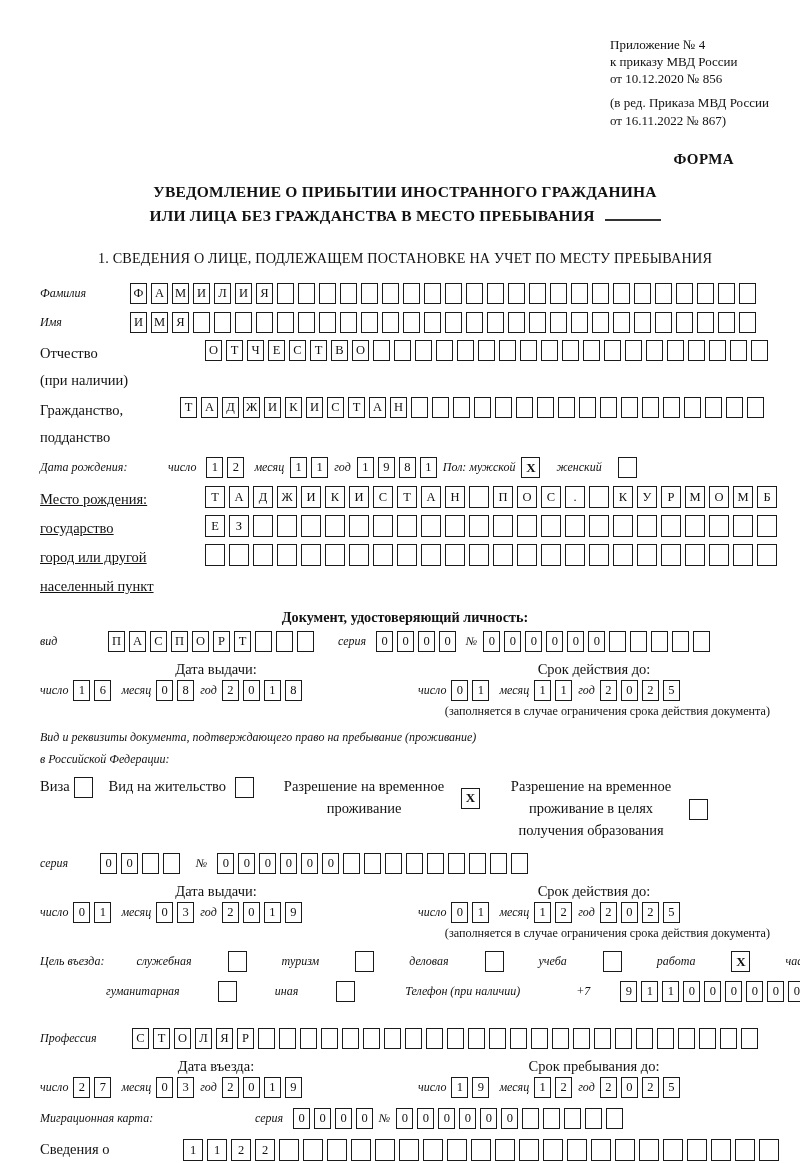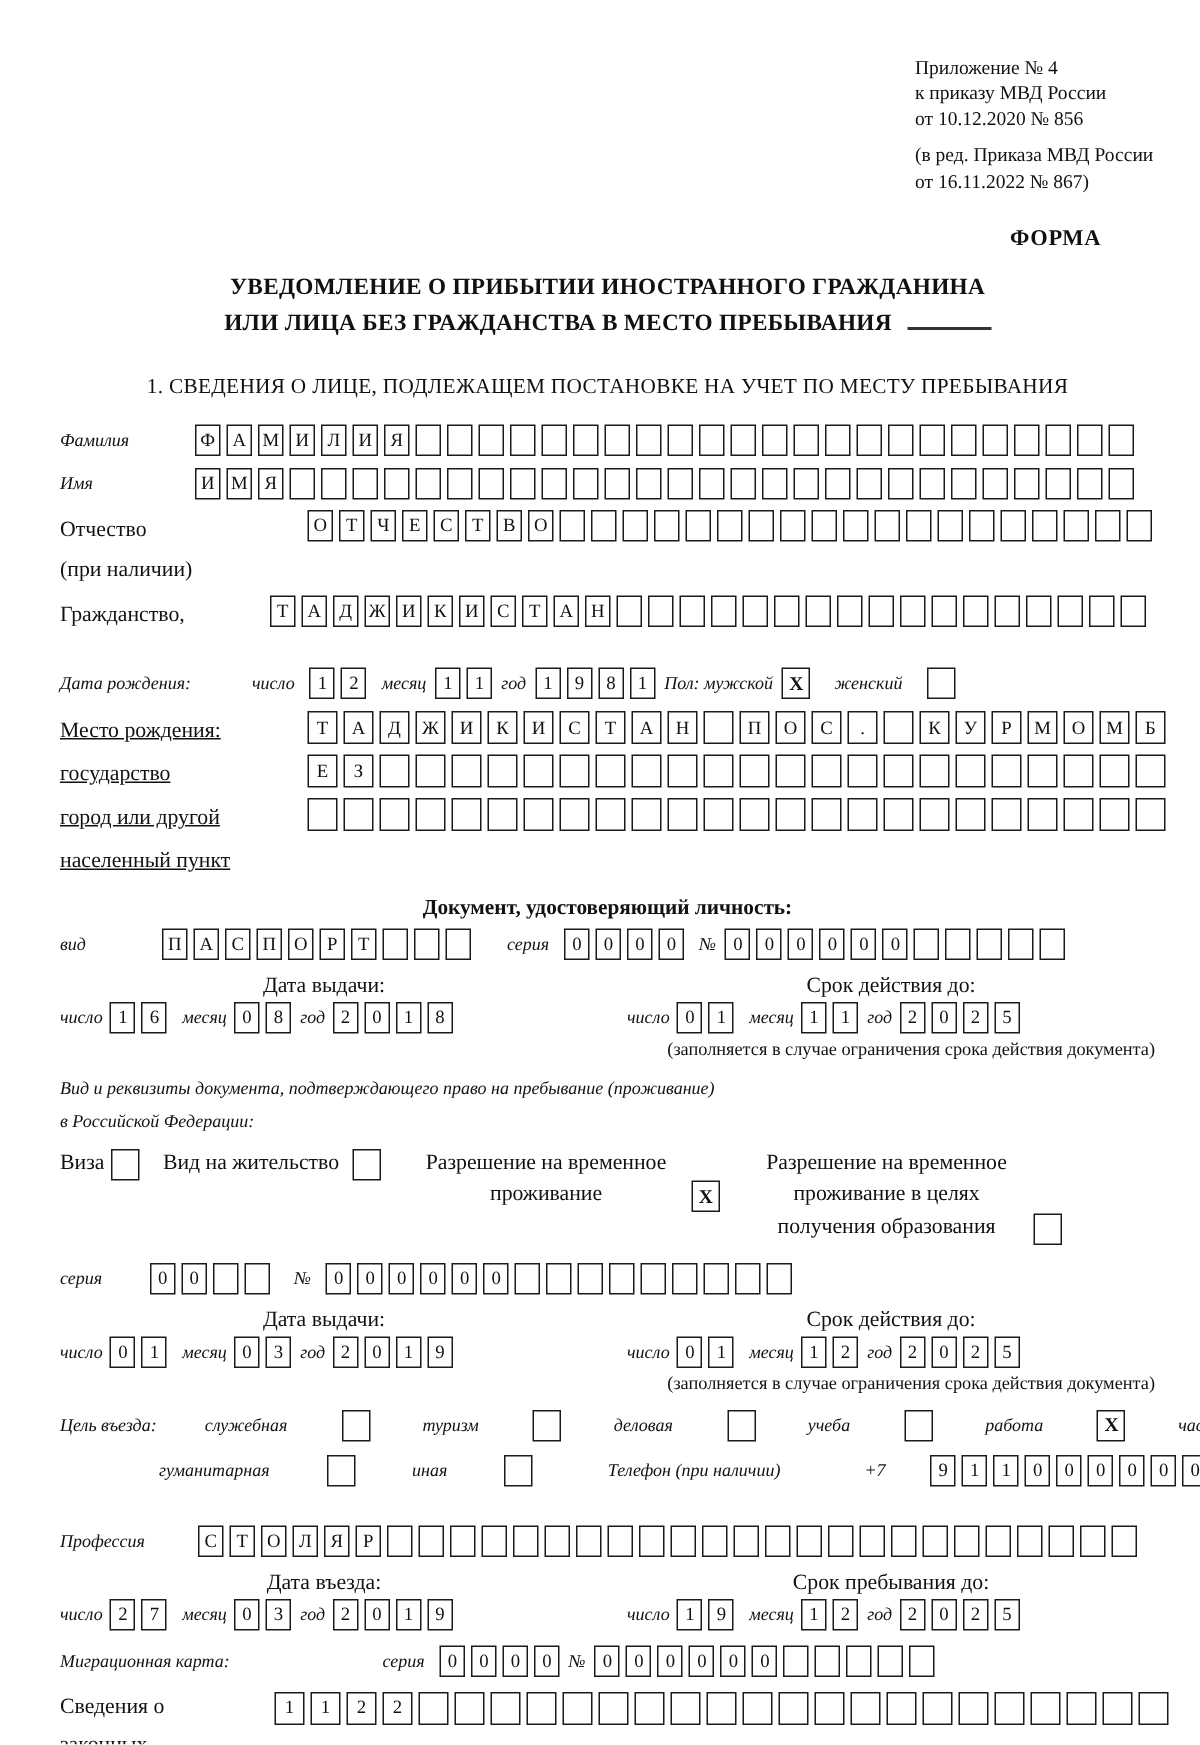--- a/index.html
+++ b/index.html
@@ -36,21 +36,21 @@
   
   .daterow{display:flex;margin-top:9px;}
   .datecol{width:352px;flex:none;}
   .datecol .dhead{text-align:center;font-size:14.5px;margin-bottom:2px;}
   .dateline{display:flex;align-items:center;}
   .dateline .lbl{margin-right:5px;}
   .note{font-size:12.2px;text-align:right;white-space:nowrap;margin-top:3px;}
   .dochead{text-align:center;font-weight:bold;font-size:14.2px;margin-top:8px;}
   
   .opts{display:flex;align-items:flex-start;margin-top:6px;}
-  .opt{display:flex;align-items:flex-end;}
+  .opt{display:flex;align-items:center;}
   .opt .olabel{font-size:14.5px;text-align:center;line-height:1.5;}
   .opt .cb{margin-left:9px;margin-top:1px;}
   
   .purp{display:flex;align-items:center;gap:24px;}
   .purp .lbl{margin-right:6px;}
   .purp .cb{margin-right:11px;}
 </style>
 </head>
 <body>
 
@@ -178,20 +178,21 @@
         <span class="cell"></span>
         <span class="cell"></span>
         <span class="cell"></span>
         <span class="cell"></span>
       </div>
   </div>
 
   <div class="row top" style="margin-top:2px;">
     <div class="lblblock" style="width:140px;">
       <div>Гражданство,</div>
+      <div>подданство</div>
     </div>
     <div class="cells">
         <span class="cell">Т</span>
         <span class="cell">А</span>
         <span class="cell">Д</span>
         <span class="cell">Ж</span>
         <span class="cell">И</span>
         <span class="cell">К</span>
         <span class="cell">И</span>
         <span class="cell">С</span>
@@ -211,21 +212,21 @@
         <span class="cell"></span>
         <span class="cell"></span>
         <span class="cell"></span>
         <span class="cell"></span>
         <span class="cell"></span>
         <span class="cell"></span>
         <span class="cell"></span>
       </div>
   </div>
 
-  <div class="row" style="margin-top:21px;">
+  <div class="row" style="margin-top:5px;">
     <div class="lbl" style="width:128px;">Дата рождения:</div>
     <div class="lbl">число</div>
       <div class="gap10"></div>
     <div class="cells">
         <span class="cell">1</span>
         <span class="cell">2</span>
       </div>
       <div class="gap10"></div>
     <div class="lbl">месяц</div>
       <div class="gap6"></div>

